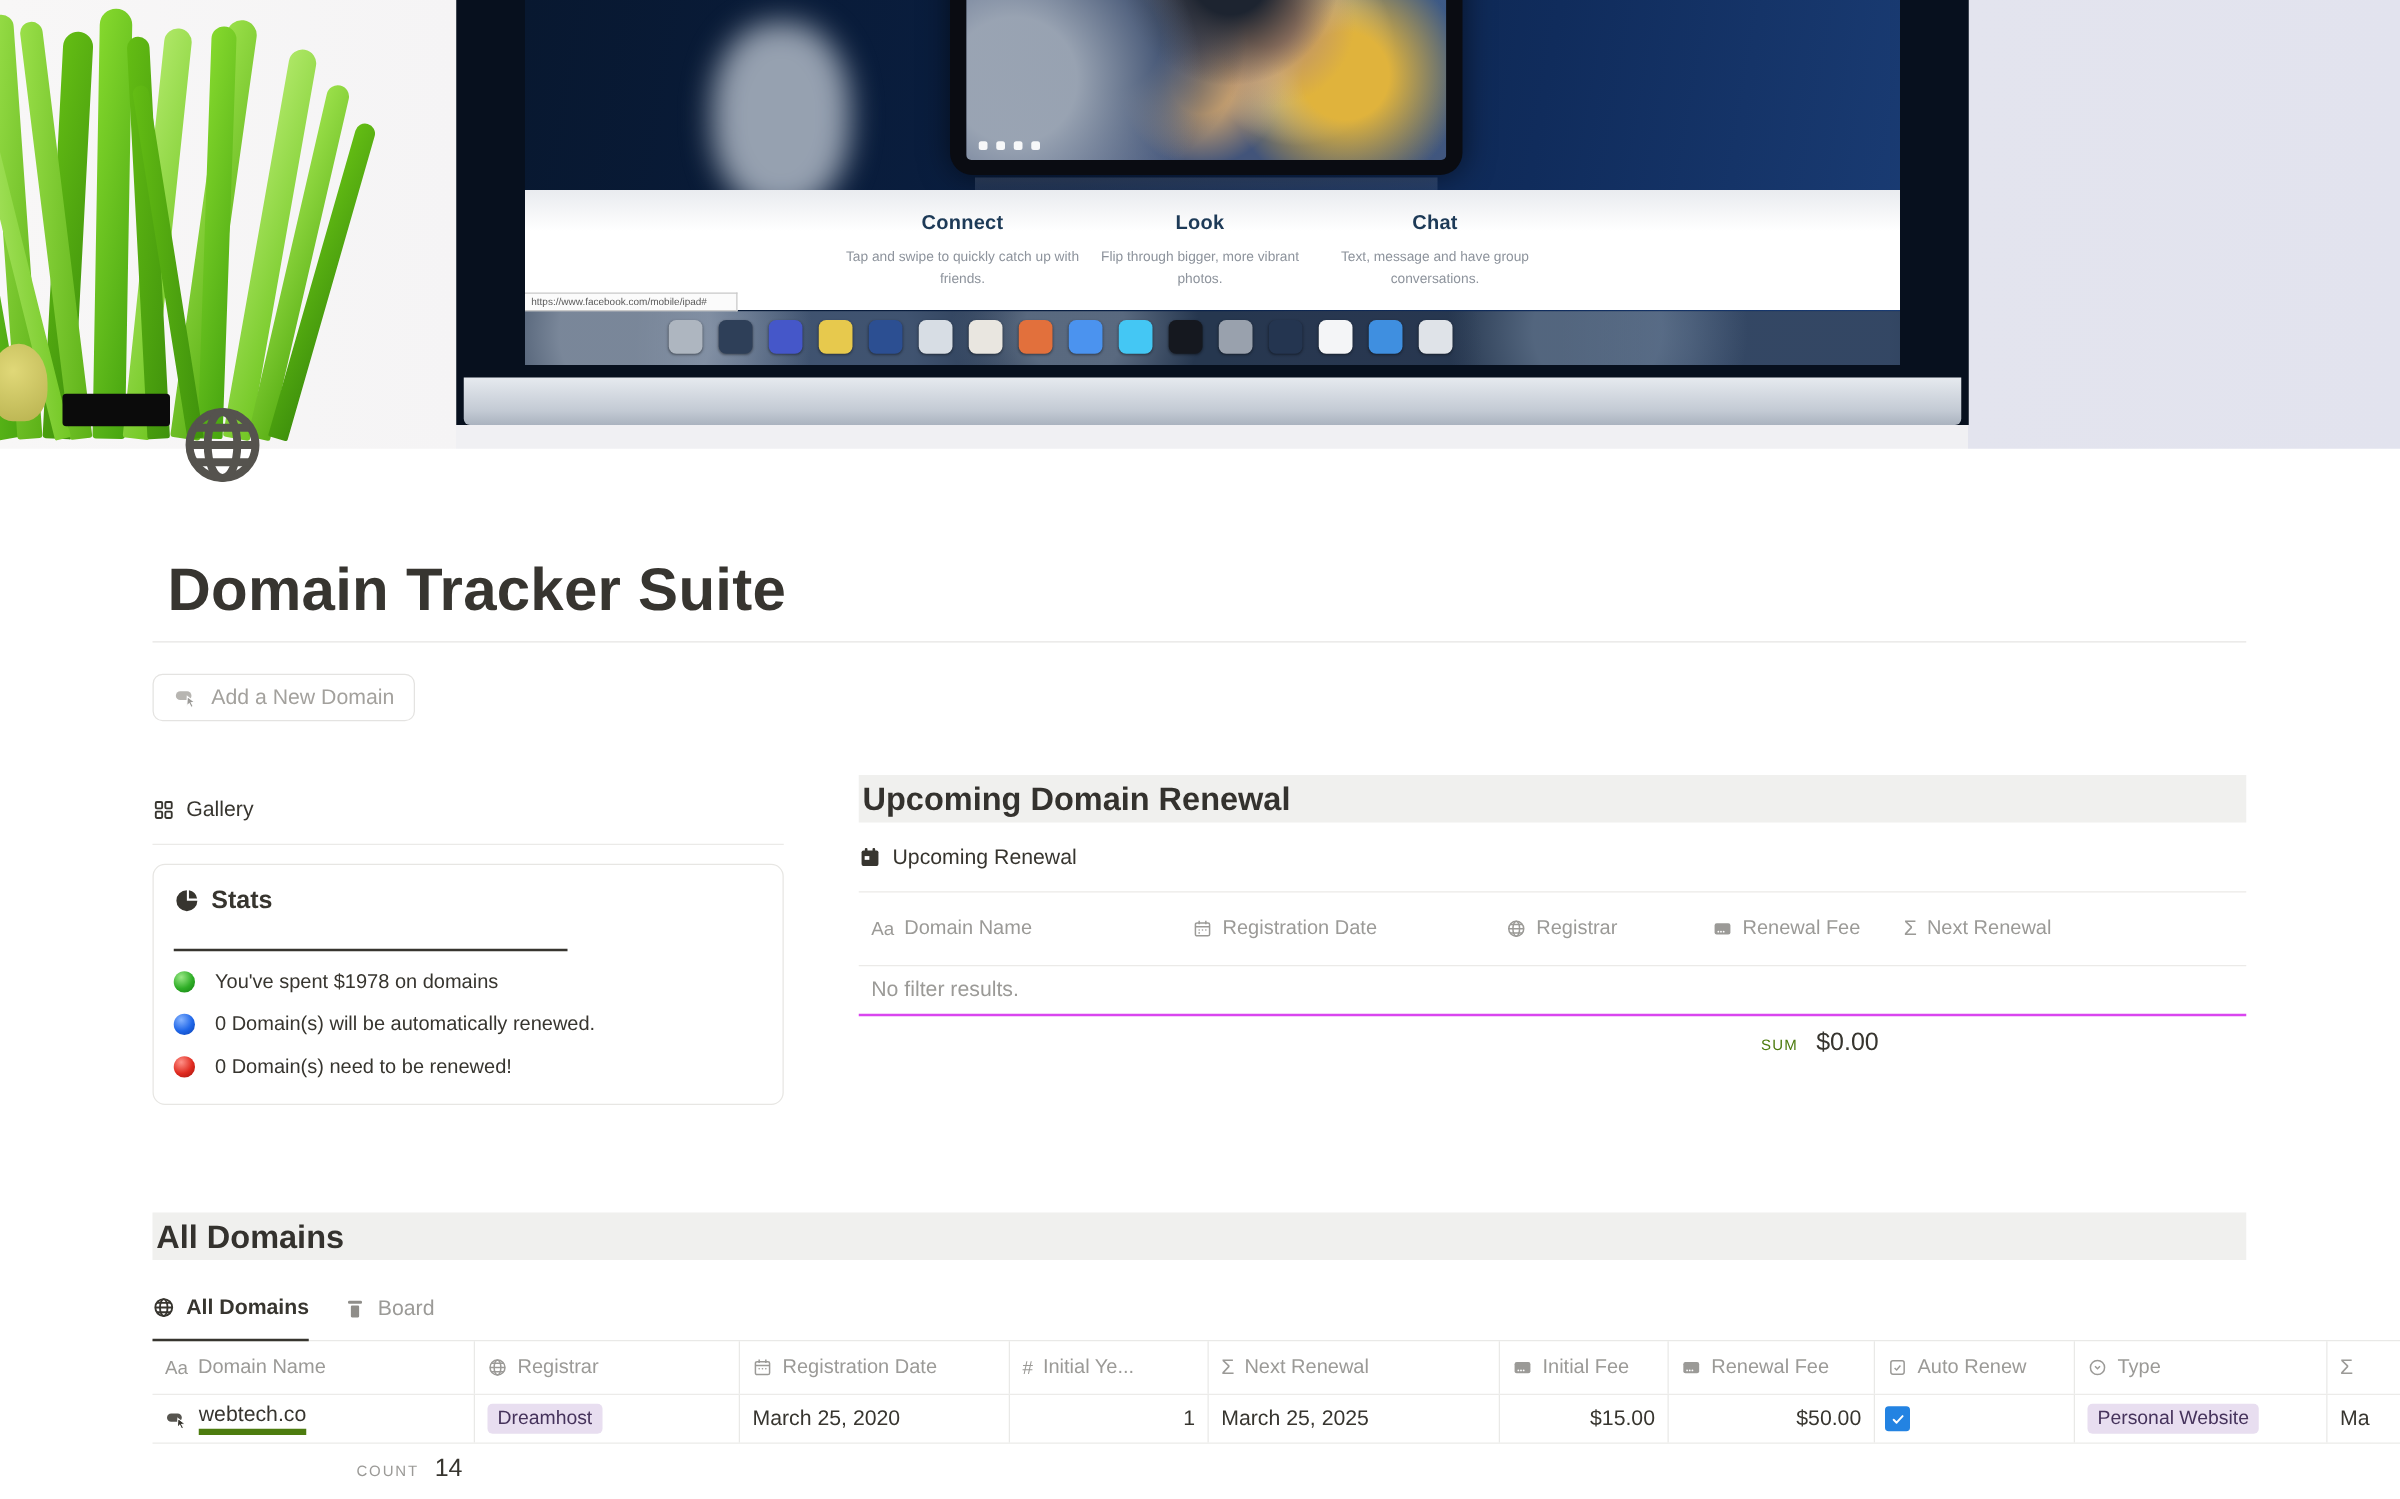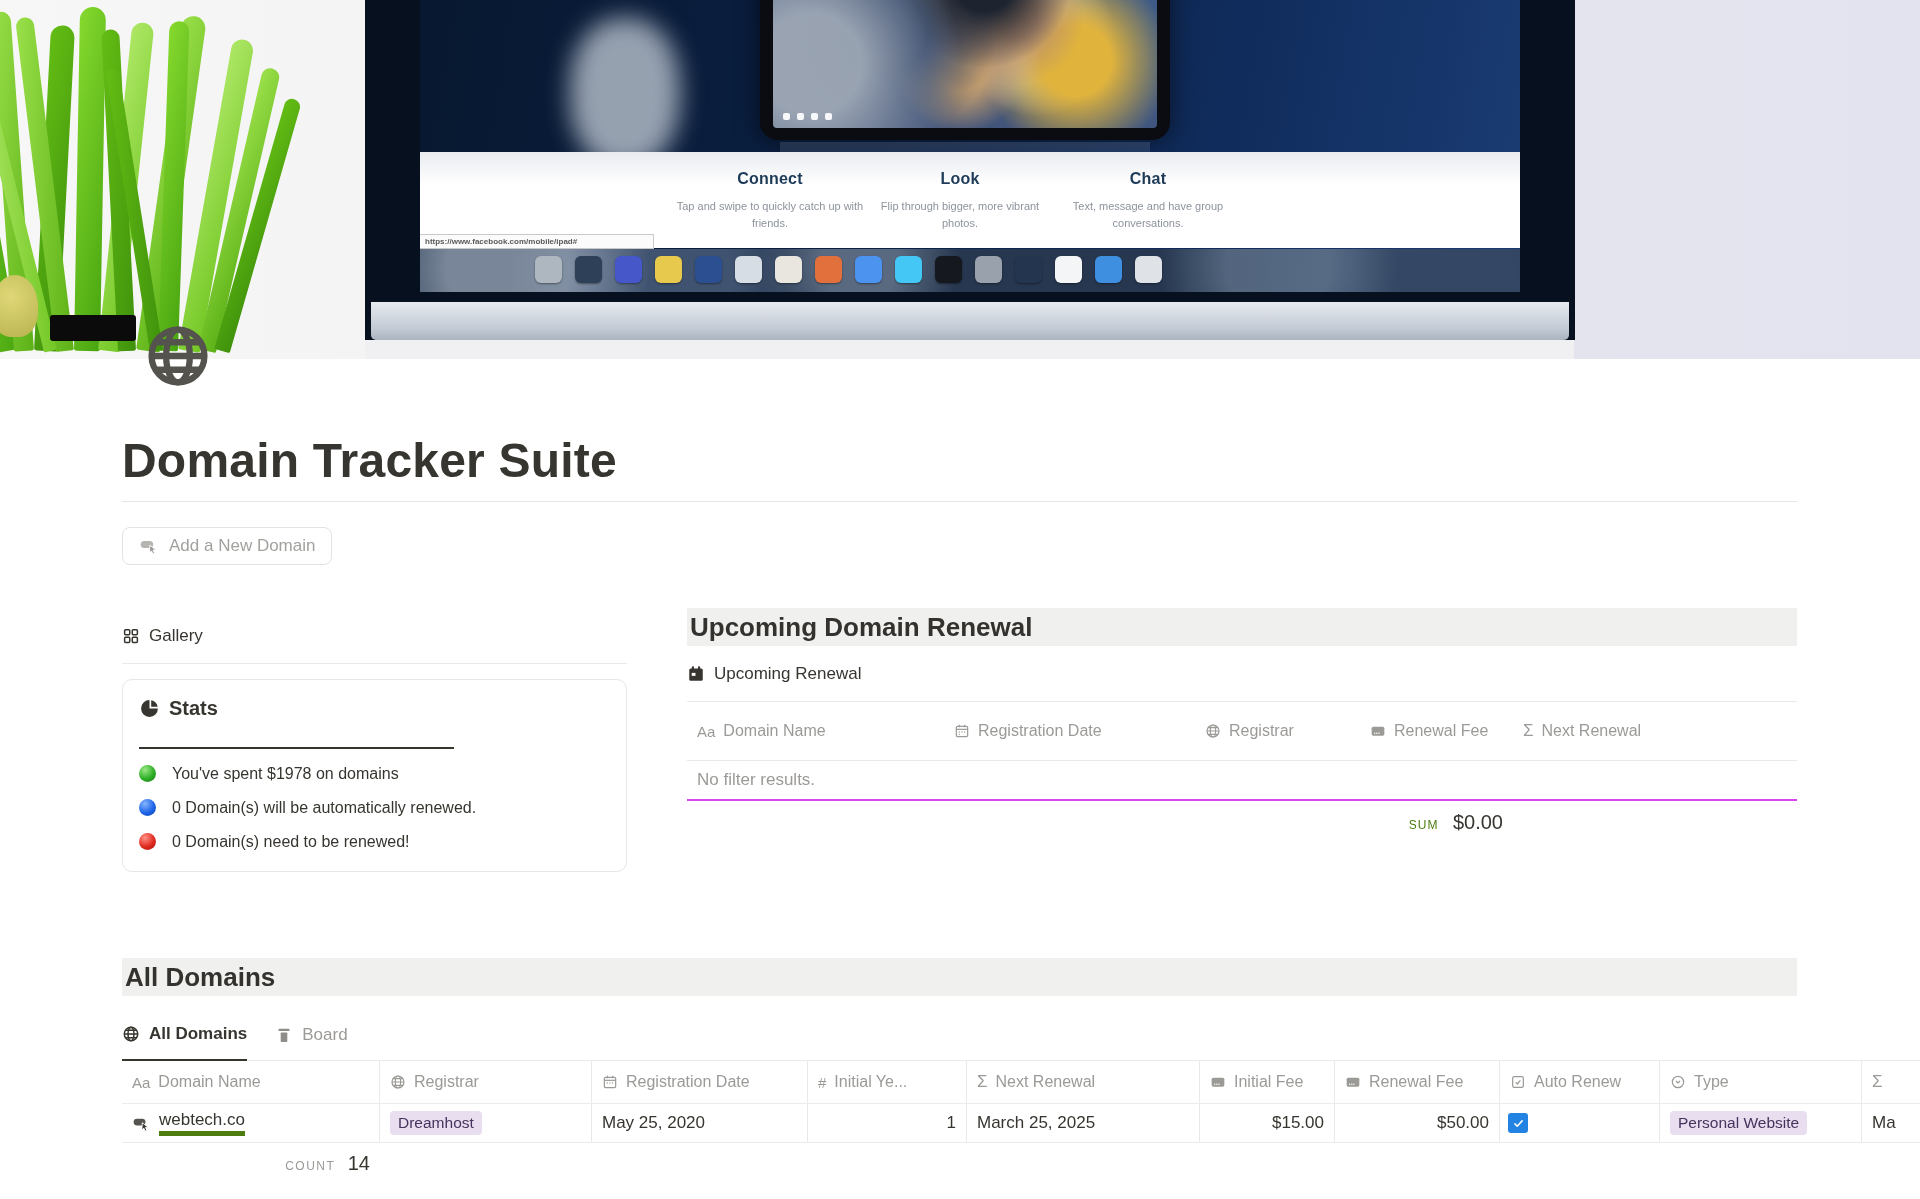--- a/index.html
+++ b/index.html
@@ -35,41 +35,41 @@
   .photo-glyphs i{width:7px;height:7px;background:rgba(255,255,255,.92);border-radius:2px;}
   .ipad-reflect{position:absolute;left:360px;top:142px;width:370px;height:40px;
     background:linear-gradient(180deg,rgba(220,230,255,.14),rgba(220,230,255,0));}
   .hand{position:absolute;left:150px;top:18px;width:110px;height:150px;border-radius:45%;
     background:rgba(175,185,198,.85);filter:blur(12px);}
   .whiteband{position:absolute;left:0;right:0;top:152px;height:96px;
     background:linear-gradient(180deg,#e9ebef 0%,#ffffff 34%);}
   .feature{position:absolute;top:18px;width:190px;text-align:center;}
   .feature .f-title{font-size:16px;font-weight:700;color:#1d3a57;letter-spacing:.2px;}
   .feature .f-desc{margin-top:10px;font-size:11px;line-height:1.55;color:#8d939c;}
-  .urlbar{position:absolute;left:0;top:234px;width:234px;height:15px;background:#fbfbfb;
+  .urlbar{position:absolute;left:0;top:234px;width:170px;height:15px;background:#fbfbfb;
     border:1px solid #c9c9c9;border-left:none;font-size:8px;color:#5a5a5a;line-height:14px;
-    padding-left:5px;white-space:nowrap;overflow:hidden;box-sizing:border-box;font-weight:bold;}
+    padding-left:5px;white-space:nowrap;overflow:hidden;box-sizing:border-box;}
   .dockband{position:absolute;left:0;right:0;top:249px;height:43px;
     background:
       radial-gradient(circle at 8% 40%,rgba(190,200,214,.55) 0 6%,rgba(190,200,214,0) 14%),
       radial-gradient(circle at 22% 70%,rgba(70,90,120,.8) 0 8%,rgba(70,90,120,0) 18%),
       radial-gradient(circle at 40% 30%,rgba(140,155,175,.5) 0 6%,rgba(140,155,175,0) 15%),
       radial-gradient(circle at 60% 65%,rgba(40,55,80,.85) 0 7%,rgba(40,55,80,0) 16%),
       radial-gradient(circle at 78% 35%,rgba(120,140,165,.55) 0 6%,rgba(120,140,165,0) 14%),
       radial-gradient(circle at 92% 60%,rgba(55,75,105,.8) 0 8%,rgba(55,75,105,0) 18%),
       #26374f;}
   .dock{position:absolute;left:115px;top:7px;display:flex;gap:13px;}
   .dock i{width:27px;height:27px;border-radius:6px;box-shadow:0 1px 2px rgba(0,0,0,.4);}
   .chin{position:absolute;left:6px;right:6px;top:302px;height:38px;border-radius:0 0 5px 5px;
     background:linear-gradient(180deg,#e6eaef 0%,#c3cad4 70%,#aab3bf 100%);}
   .page-icon{position:absolute;left:145px;top:323px;width:66px;height:66px;z-index:5;color:#55534e;}
 
   
   .content{margin-left:122px;width:1675px;}
-  h1.page-title{margin:0;padding-top:76px;font-size:48px;line-height:52px;font-weight:700;color:#373530;letter-spacing:.2px;}
+  h1.page-title{margin:12px;padding-top:76px;font-size:48px;line-height:52px;font-weight:700;color:#373530;letter-spacing:.2px;}
   .title-rule{margin-top:14px;border:none;border-top:1px solid #e6e5e3;height:0;}
   .add-btn{margin-top:17px;display:inline-flex;align-items:center;gap:10px;height:38px;padding:0 16px;
     border:1px solid #e4e3e1;border-radius:8px;background:#fff;color:#a3a19d;font-size:17px;cursor:pointer;}
   .cols{display:flex;gap:60px;margin-top:43px;align-items:flex-start;}
   .col-left{width:505px;flex:0 0 505px;}
   .col-right{width:1110px;flex:0 0 1110px;}
   .band{background:#f0f0ee;height:38px;line-height:38px;padding-left:3px;font-size:26px;font-weight:700;color:#34322e;}
   .view-row{display:flex;align-items:center;gap:26px;height:55px;border-bottom:1px solid #ebeae8;}
   .view-tab{display:flex;align-items:center;gap:9px;font-size:17px;color:#37352f;font-weight:500;cursor:pointer;}
 
@@ -442,21 +442,21 @@
               <svg width="19" height="19" viewBox="0 0 24 24">
                 <rect x="2" y="6" width="15" height="8.5" rx="4.25" fill="#56544f"></rect>
                 <path d="M13 11l7.2 5.6-3.3.4 1.9 3.5-2.1 1-1.8-3.6-2.4 2.4Z" fill="#37352f" stroke="#ffffff" stroke-width="1.1"></path>
               </svg>
             </span>
             <span class="name-text">webtech.co</span>
           </div>
           <div class="td" style="width:212px;">
             <span class="pill">Dreamhost</span>
           </div>
-          <div class="td" style="width:216px;">May 25, 2020</div>
+          <div class="td" style="width:216px;">March 25, 2020</div>
           <div class="td num" style="width:159px;">1</div>
           <div class="td" style="width:233px;">March 25, 2025</div>
           <div class="td num" style="width:135px;">$15.00</div>
           <div class="td num" style="width:165px;">$50.00</div>
           <div class="td" style="width:160px;padding-left:8px;">
             <span class="cbox">
               <svg width="13" height="13" viewBox="0 0 20 20" fill="none" stroke="#ffffff" stroke-width="2.4" stroke-linecap="round" stroke-linejoin="round">
                 <path d="M4.5 10.5l3.6 3.6L15.5 6"></path>
               </svg>
             </span>

